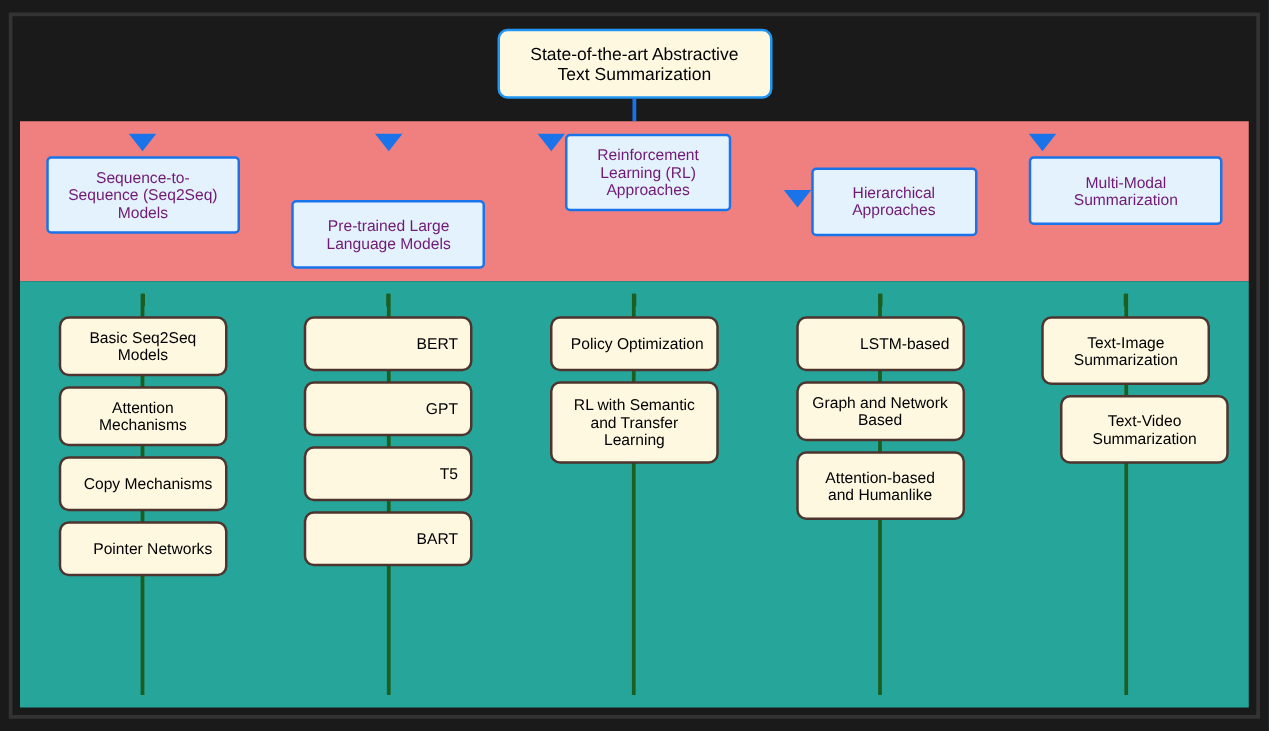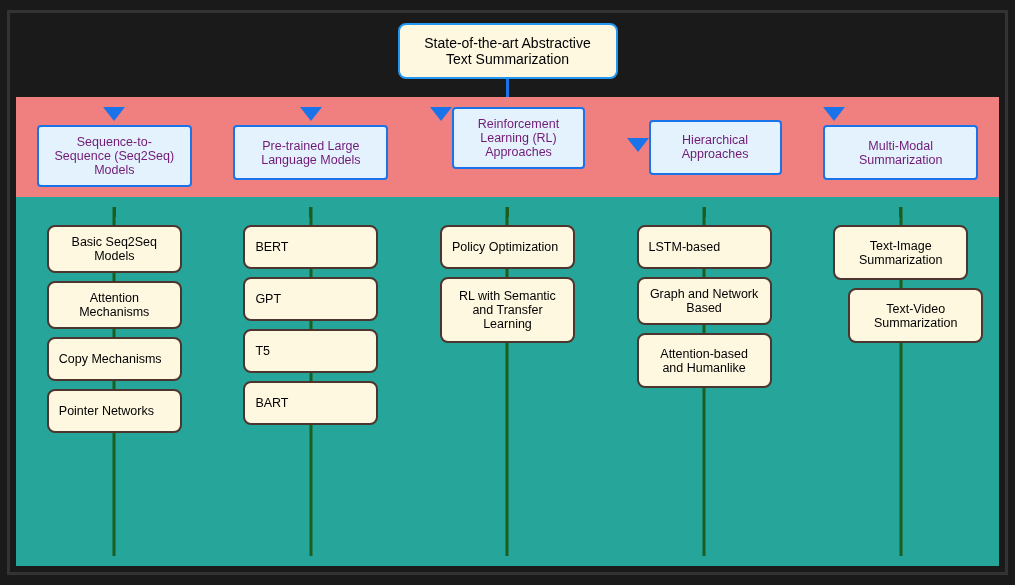--- a/index.html
+++ b/index.html
@@ -100,21 +100,21 @@
       border: 2px solid #4e342e;
       border-radius: 8px;
       padding: 8px 10px;
       text-align: center;
       font-size: 12.5px;
       color: #000;
       width: 135px;
       min-height: 44px;
       display: flex;
       align-items: center;
-      justify-content: flex-start;
+      justify-content: flex-end;
       position: relative;
       z-index: 1;
     }
 
     
     .col-top-line {
       width: 3px;
       height: 10px;
       background: #1b5e20;
       position: relative;
@@ -148,21 +148,21 @@
 
       <div style="position:relative;display:flex;justify-content:space-around;width:100%;">
 
         <div style="display:flex;flex-direction:column;align-items:center;width:155px;">
           <div style="width:0;height:0;border-left:11px solid transparent;border-right:11px solid transparent;border-top:14px solid #1a73e8;margin-bottom:4px;"></div>
           <div class="level1-node">
             <span>Sequence-to-Sequence (Seq2Seq) Models</span>
           </div>
         </div>
 
-        <div style="display:flex;flex-direction:column;align-items:center;width:155px;">
+        <div style="display:flex;flex-direction:column;align-items:center;width:155px;gap:35px;">
           <div style="width:0;height:0;border-left:11px solid transparent;border-right:11px solid transparent;border-top:14px solid #1a73e8;margin-bottom:4px;"></div>
           <div class="level1-node">
             <span>Pre-trained Large Language Models</span>
           </div>
         </div>
 
         <div style="display:flex;align-items:flex-start;width:155px;">
           <div style="width:0;height:0;border-left:11px solid transparent;border-right:11px solid transparent;border-top:14px solid #1a73e8;margin-bottom:4px;"></div>
           <div class="level1-node">
             <span>Reinforcement Learning (RL) Approaches</span>

